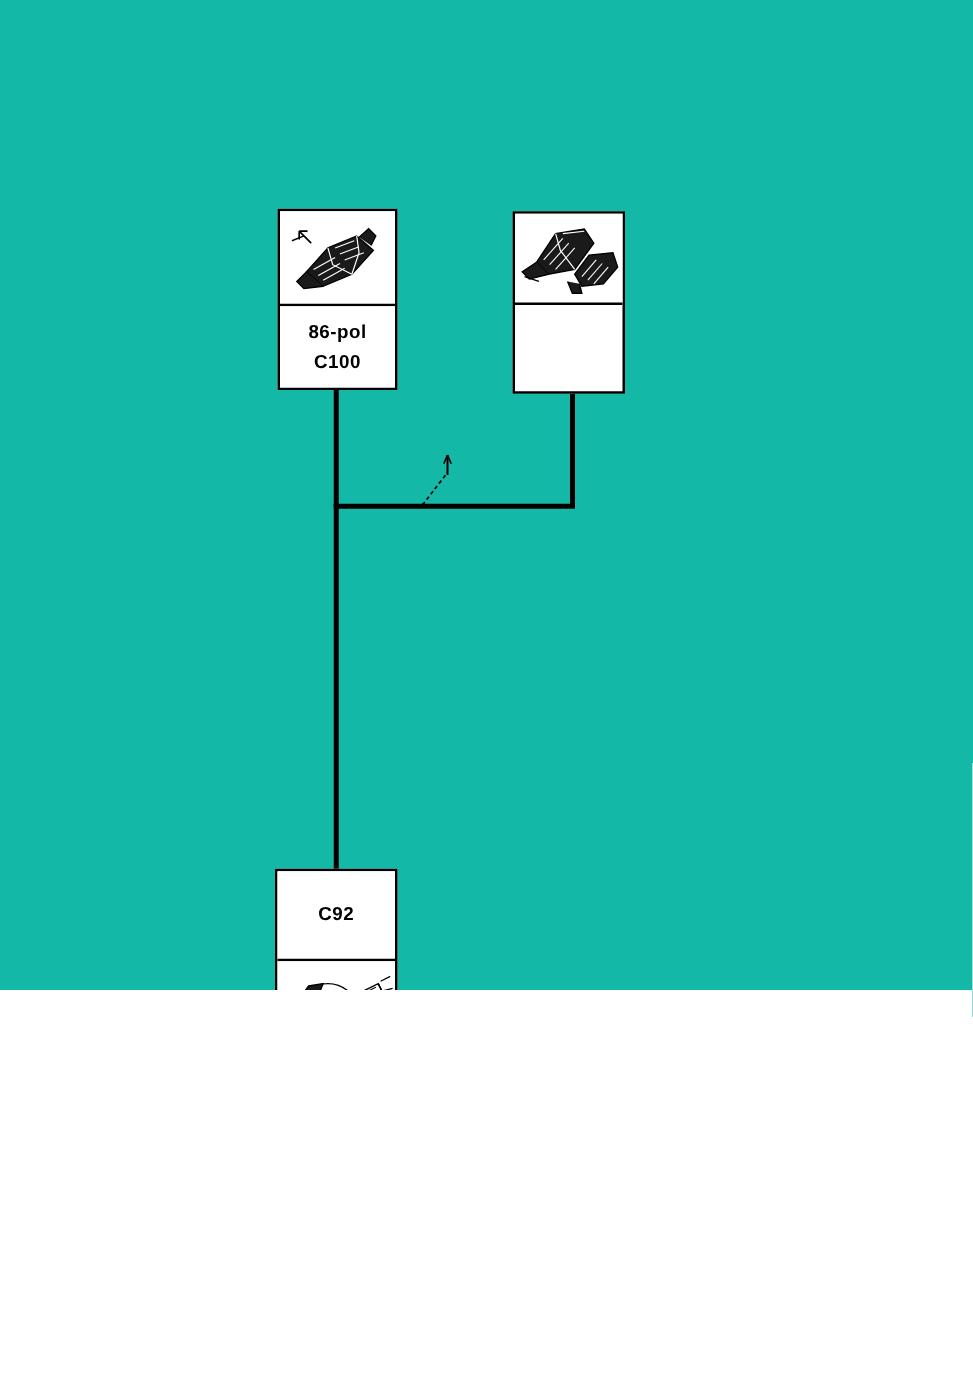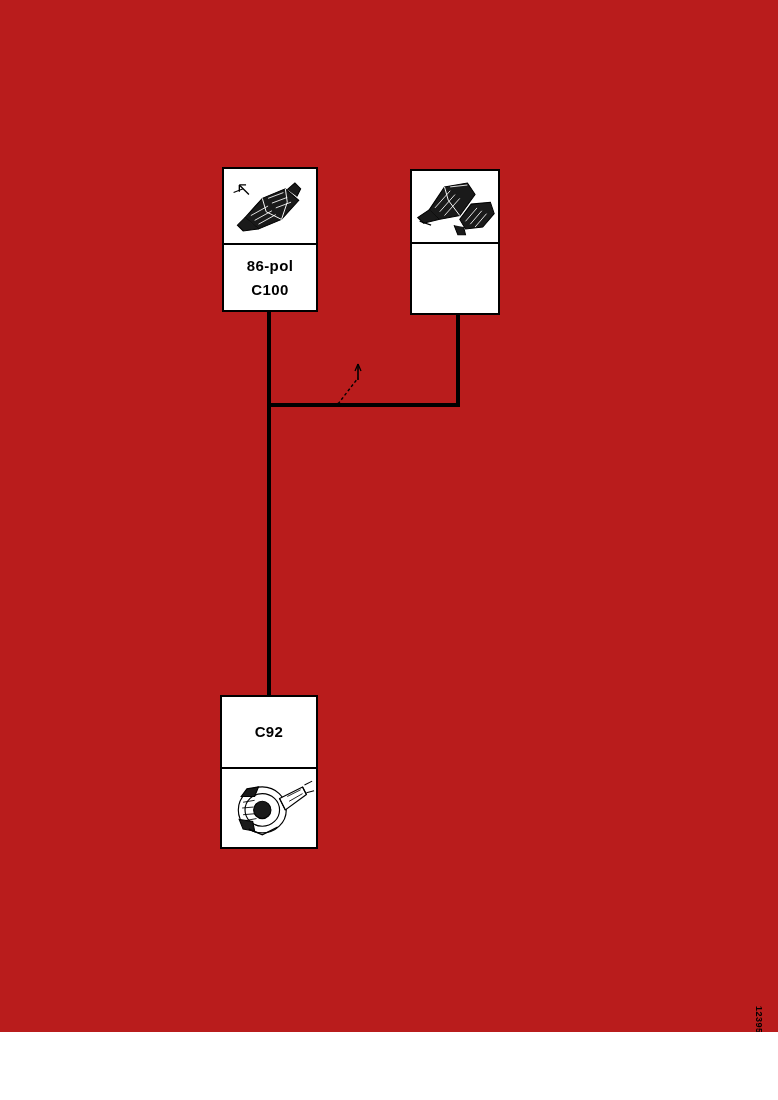--- a/index.html
+++ b/index.html
@@ -7,22 +7,22 @@
     margin: 0;
     padding: 0;
     background: #ffffff;
   }
   body {
     font-family: "Liberation Sans", sans-serif;
   }
   #sheet {
     position: relative;
     width: 778px;
-    height: 1032px;
-    background: #b91c1c;
+    height: 792px;
+    background: #14b8a6;
     overflow: hidden;
   }
 
   
   .node {
     position: absolute;
     box-sizing: border-box;
     border: 2px solid #000000;
     background: #ffffff;
     display: flex;

